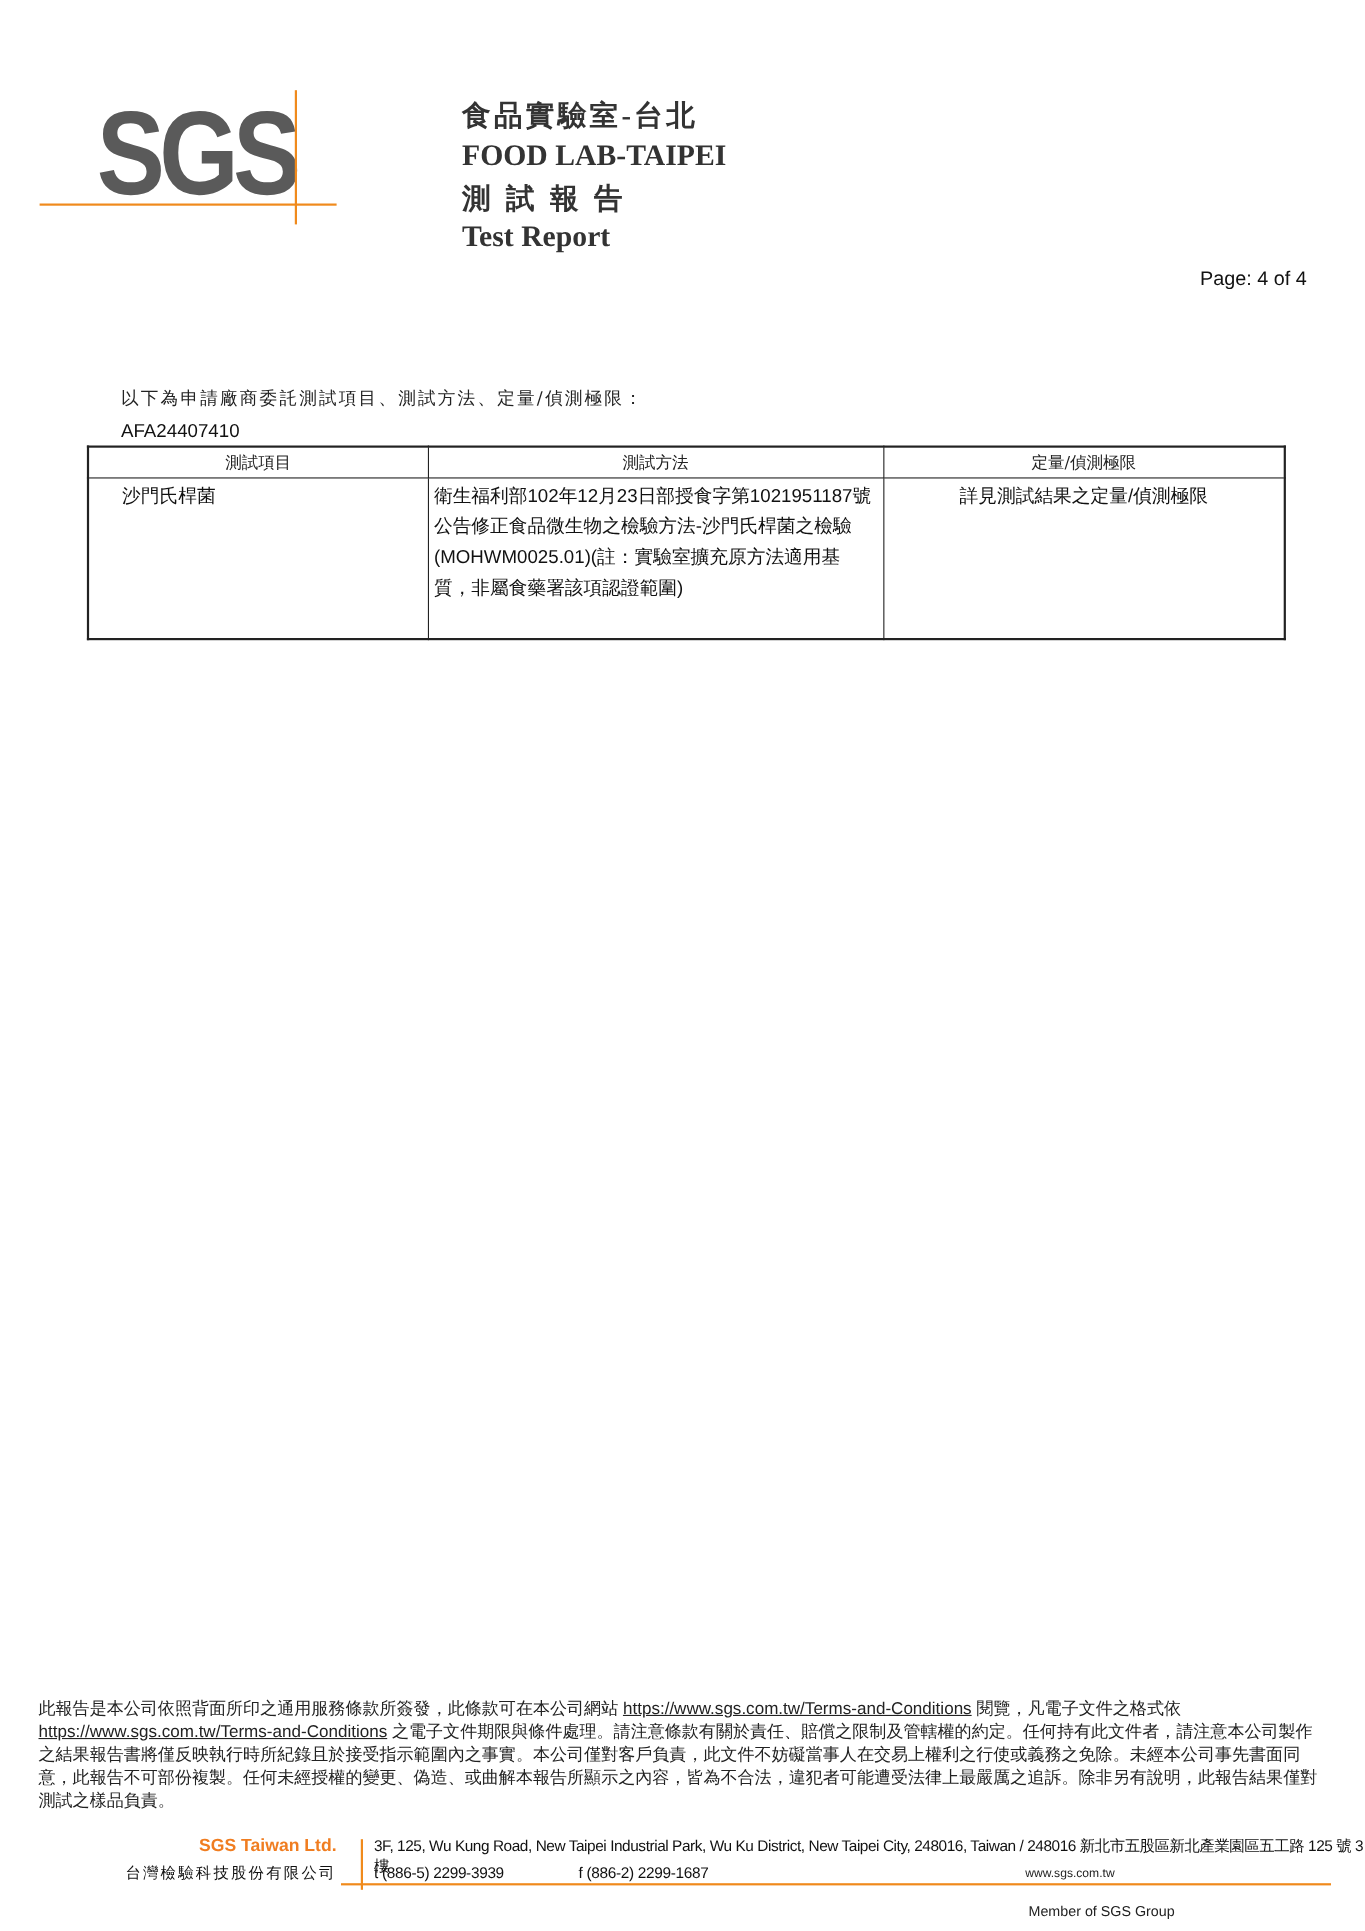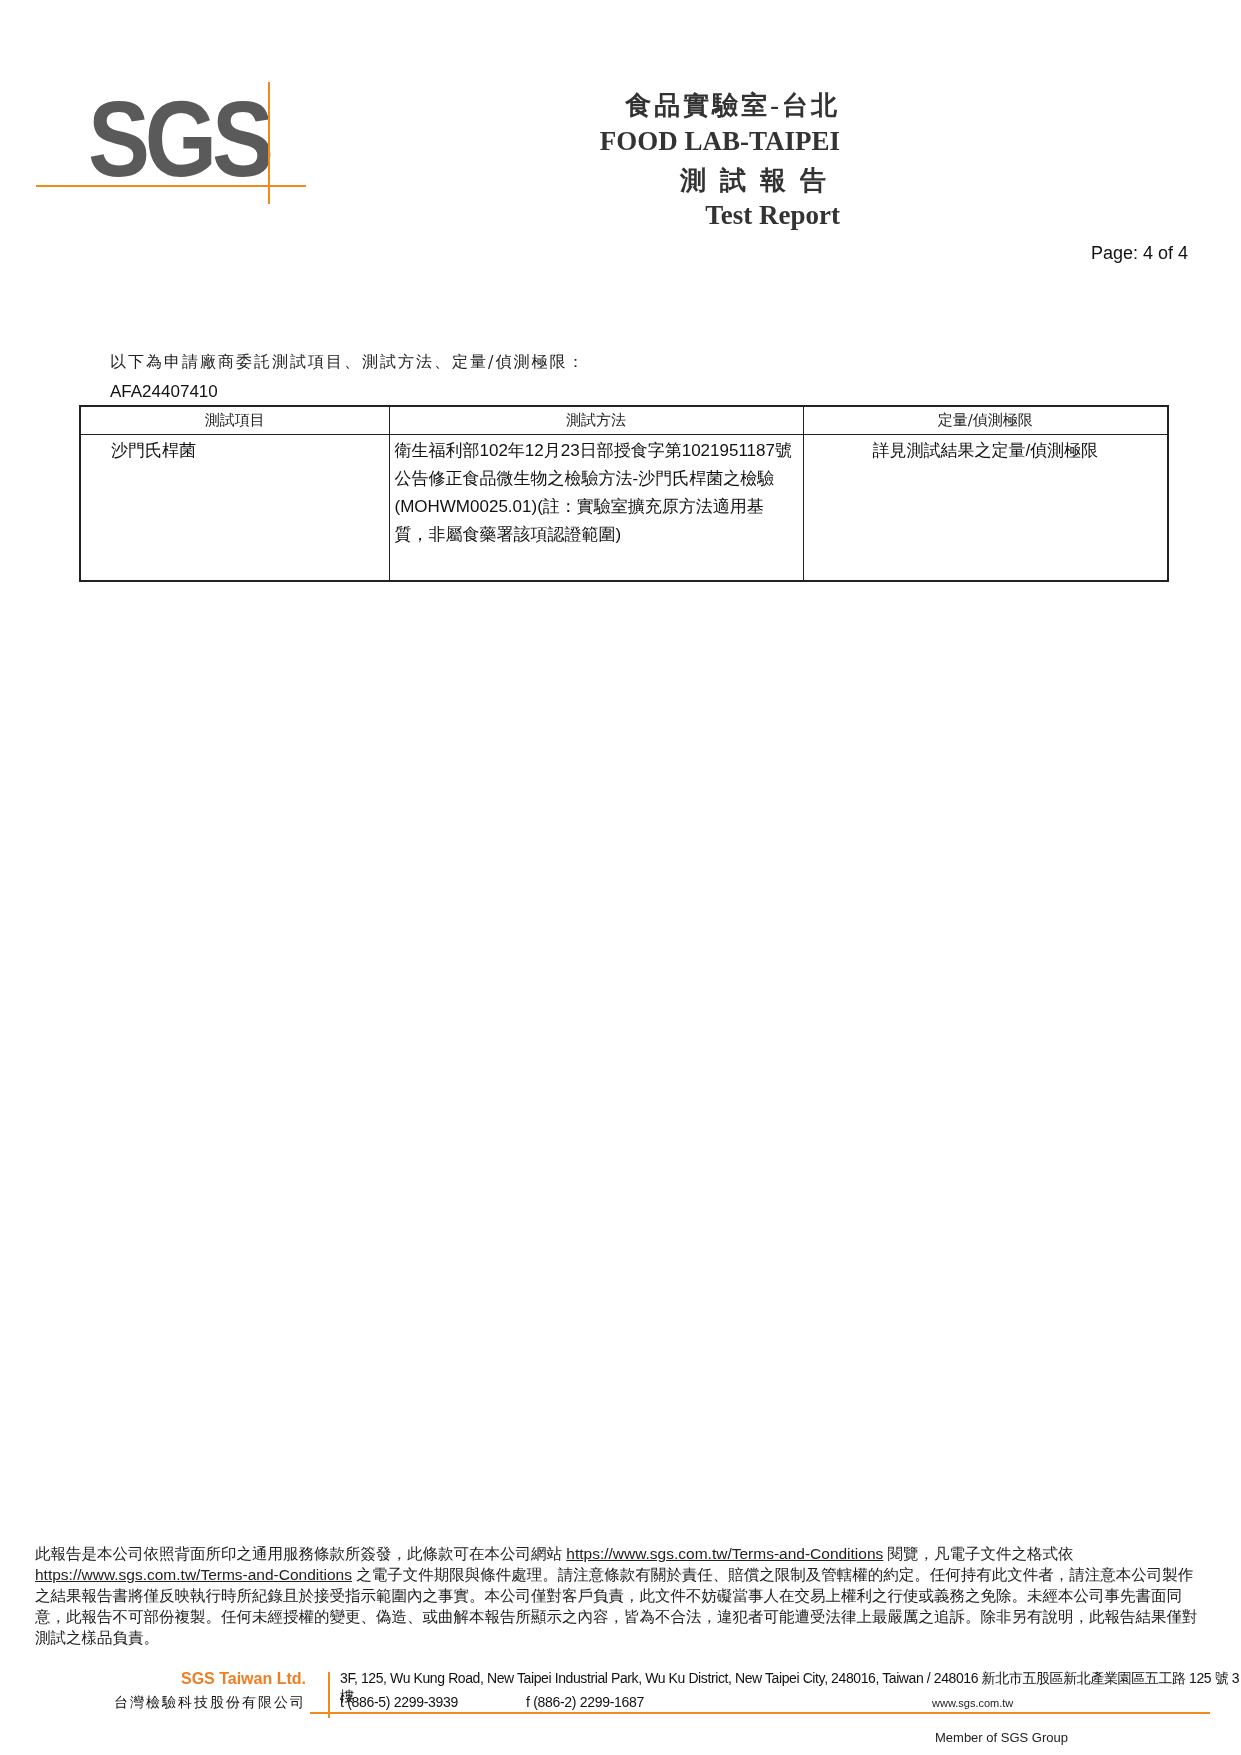--- a/index.html
+++ b/index.html
@@ -12,21 +12,21 @@
     .logo-text {
       position: absolute; left: 88px; top: 94px;
       font-family: "Liberation Sans", sans-serif; font-weight: bold;
       font-size: 108px; line-height: 90px; letter-spacing: -6px;
       color: #5a5a5a; transform: scaleX(0.86); transform-origin: left top;
     }
     .logo-hline { position: absolute; left: 36px; top: 185px; width: 270px; height: 2px; background: #f08a1c; }
     .logo-vline { position: absolute; left: 268px; top: 82px; width: 2px; height: 122px; background: #f08a1c; }
 
     
-    .hdr { position: absolute; left: 420px; width: 420px; text-align: right;
+    .hdr { position: absolute; left: 420px; width: 420px; text-align: left;
            font-family: "Liberation Serif", "DejaVu Serif", serif; color: #333; }
     .hdr-cn1 { top: 88px; font-size: 26px; letter-spacing: 3px; font-weight: bold; }
     .hdr-en1 { top: 126px; font-size: 27px; font-weight: bold; }
     .hdr-cn2 { top: 163px; font-size: 26px; letter-spacing: 14px; font-weight: bold; }
     .hdr-en2 { top: 200px; font-size: 27px; font-weight: bold; }
 
     .page-num { position: absolute; right: 53px; top: 243px; font-size: 18px; color: #111; }
 
     .intro { position: absolute; left: 110px; top: 352px; font-size: 16px; letter-spacing: 2px; color: #222;
              font-family: "DejaVu Serif", serif; text-align: center; }

